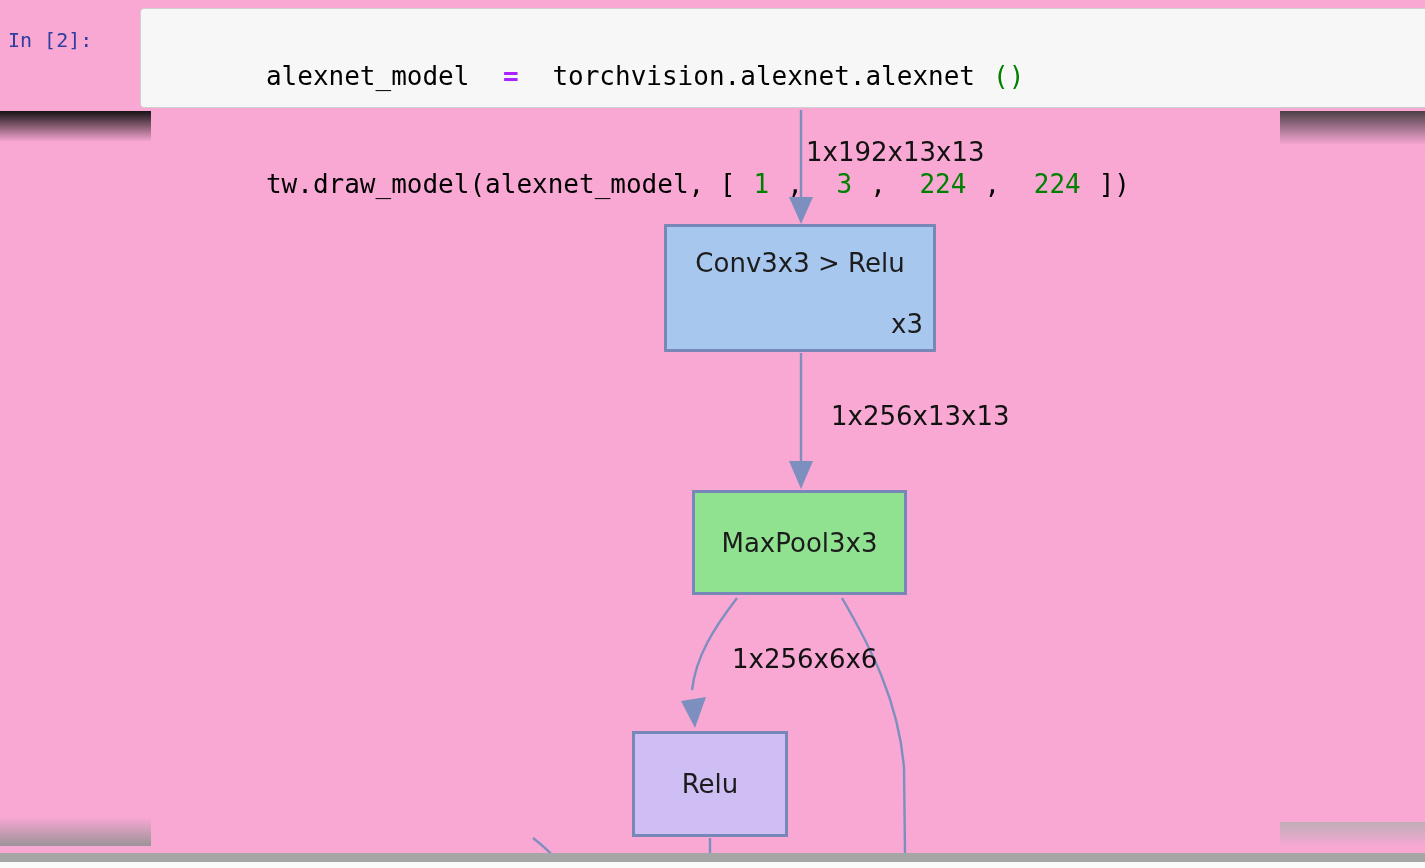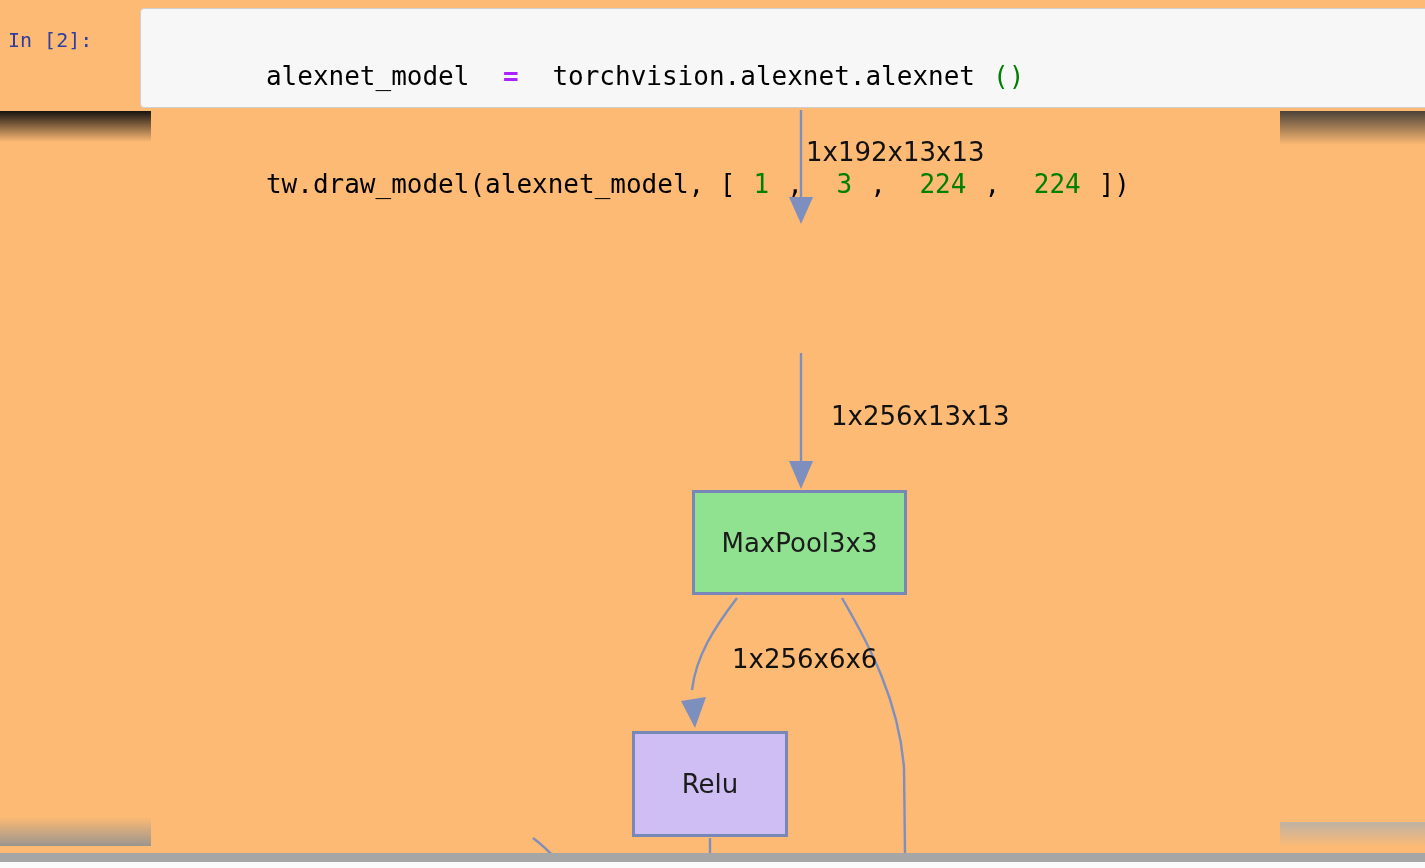--- a/index.html
+++ b/index.html
@@ -1,16 +1,16 @@
 <!DOCTYPE html>
 <html><head>
 <meta charset="utf-8">
 <style>
   html,body{margin:0;padding:0;background:#fff;}
-  .page{position:relative;width:1425px;height:868px;background:#fdba74;overflow:hidden;
+  .page{position:relative;width:1425px;height:868px;background:#f9a8d4;overflow:hidden;
         font-family:"DejaVu Sans",sans-serif;}
 
   
   .prompt{position:absolute;left:8px;top:28px;font-family:"DejaVu Sans Mono",monospace;
           font-size:20px;line-height:24px;color:#303f9f;white-space:pre;}
   .code-box{position:absolute;left:140px;top:8px;width:1290px;height:100px;
             background:#f7f7f7;border:1px solid #cfcfcf;border-radius:4px;box-sizing:border-box;
             padding:13px 0 0 13px;}
   .code-line{font-family:"DejaVu Sans Mono",monospace;font-size:26px;line-height:36px;
              color:#000;white-space:pre;}
@@ -76,20 +76,24 @@
       <polygon points="789,197 813,197 801,224"></polygon>
       <polygon points="789,461 813,461 801,489"></polygon>
       <polygon points="681,701 706,697 695,728"></polygon>
     </g>
   </svg>
 
   <div class="edge-label edge-label-1">1x192x13x13</div>
   <div class="edge-label edge-label-2">1x256x13x13</div>
   <div class="edge-label edge-label-3">1x256x6x6</div>
 
+  <div class="node node-conv" style="background-color: rgb(167, 199, 238); border-color: rgb(119, 135, 184);">
+    <span class="main-label">Conv3x3 &gt; Relu</span>
+    <span class="repeat-label">x3</span>
+  </div>
 
   <div class="node node-maxpool" style="background-color: rgb(144, 226, 144); border-color: rgb(119, 135, 184);">
     <span>MaxPool3x3</span>
   </div>
 
 
   <div class="node node-shape" style="background-color: rgb(206, 190, 243); border-color: rgb(119, 135, 184);">
     <span>Relu</span>
   </div>
 

